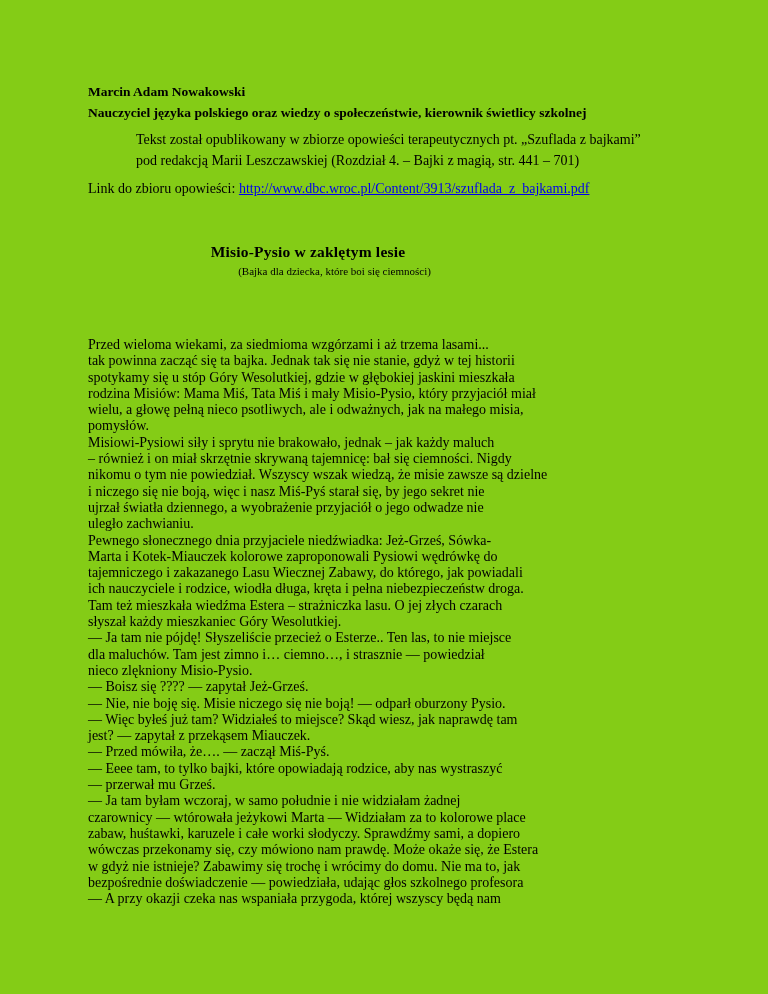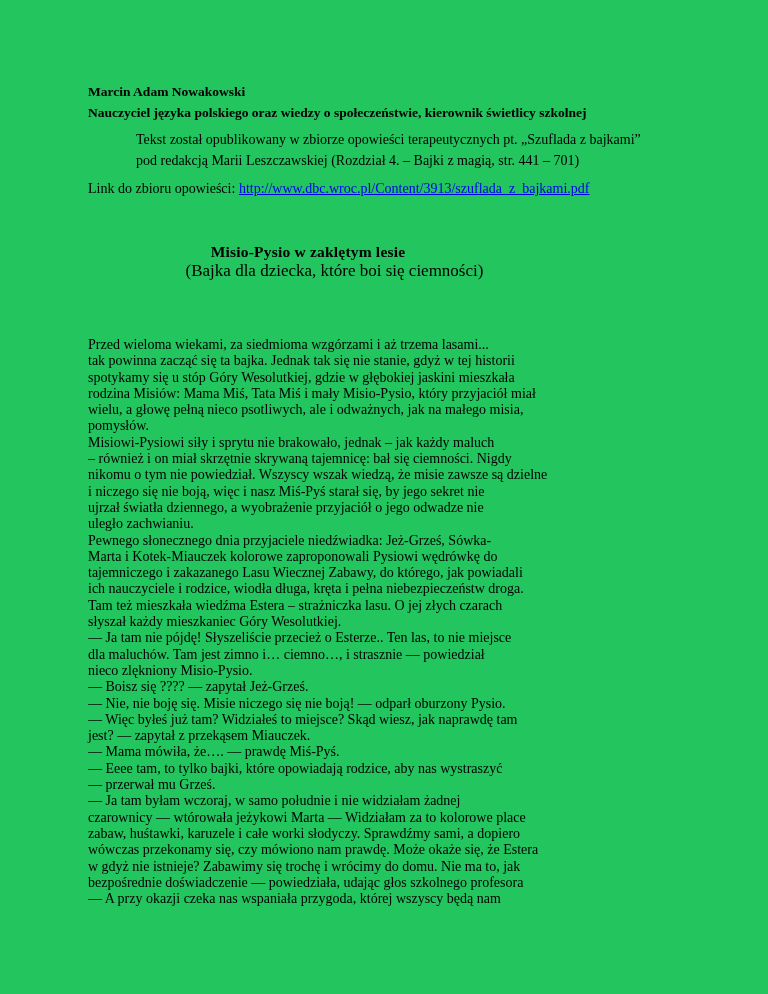--- a/index.html
+++ b/index.html
@@ -4,21 +4,21 @@
 <style>
   html, body {
     margin: 0;
     padding: 0;
     background: #ffffff;
   }
   .page {
     position: relative;
     width: 768px;
     height: 994px;
-    background: #22c55e;
+    background: #84cc16;
     color: #000000;
     font-family: "Liberation Serif", "DejaVu Serif", serif;
     overflow: hidden;
   }
   .abs { position: absolute; }
   .author-block {
     left: 88px;
     top: 81px;
     font-size: 13.5px;
     font-weight: bold;
@@ -52,21 +52,21 @@
     font-size: 15.5px;
     font-weight: bold;
     line-height: 19px;
     letter-spacing: 0.2px;
   }
   .story-subtitle {
     left: 0;
     top: 261px;
     width: 669px;
     text-align: center;
-    font-size: 17px;
+    font-size: 11px;
     font-weight: normal;
     line-height: 20px;
   }
   .story-body {
     left: 88px;
     top: 337px;
     width: 560px;
     font-size: 14px;
     line-height: 16.3px;
   }
@@ -115,21 +115,21 @@
       <div class="body-line">ich nauczyciele i rodzice, wiodła długa, kręta i pełna niebezpieczeństw droga.</div>
       <div class="body-line">Tam też mieszkała wiedźma Estera – strażniczka lasu. O jej złych czarach</div>
       <div class="body-line">słyszał każdy mieszkaniec Góry Wesolutkiej.</div>
       <div class="body-line">— Ja tam nie pójdę! Słyszeliście przecież o Esterze.. Ten las, to nie miejsce</div>
       <div class="body-line">dla maluchów. Tam jest zimno i… ciemno…, i strasznie — powiedział</div>
       <div class="body-line">nieco zlękniony Misio-Pysio.</div>
       <div class="body-line">— Boisz się ???? — zapytał Jeż-Grześ.</div>
       <div class="body-line">— Nie, nie boję się. Misie niczego się nie boją! — odparł oburzony Pysio.</div>
       <div class="body-line">— Więc byłeś już tam? Widziałeś to miejsce? Skąd wiesz, jak naprawdę tam</div>
       <div class="body-line">jest? — zapytał z przekąsem Miauczek.</div>
-      <div class="body-line">— Mama mówiła, że…. — prawdę Miś-Pyś.</div>
+      <div class="body-line">— Przed mówiła, że…. — zaczął Miś-Pyś.</div>
       <div class="body-line">— Eeee tam, to tylko bajki, które opowiadają rodzice, aby nas wystraszyć</div>
       <div class="body-line">— przerwał mu Grześ.</div>
       <div class="body-line">— Ja tam byłam wczoraj, w samo południe i nie widziałam żadnej</div>
       <div class="body-line">czarownicy — wtórowała jeżykowi Marta — Widziałam za to kolorowe place</div>
       <div class="body-line">zabaw, huśtawki, karuzele i całe worki słodyczy. Sprawdźmy sami, a dopiero</div>
       <div class="body-line">wówczas przekonamy się, czy mówiono nam prawdę. Może okaże się, że Estera</div>
       <div class="body-line">w gdyż nie istnieje? Zabawimy się trochę i wrócimy do domu. Nie ma to, jak</div>
       <div class="body-line">bezpośrednie doświadczenie — powiedziała, udając głos szkolnego profesora</div>
       <div class="body-line">— A przy okazji czeka nas wspaniała przygoda, której wszyscy będą nam</div>
     </div>

